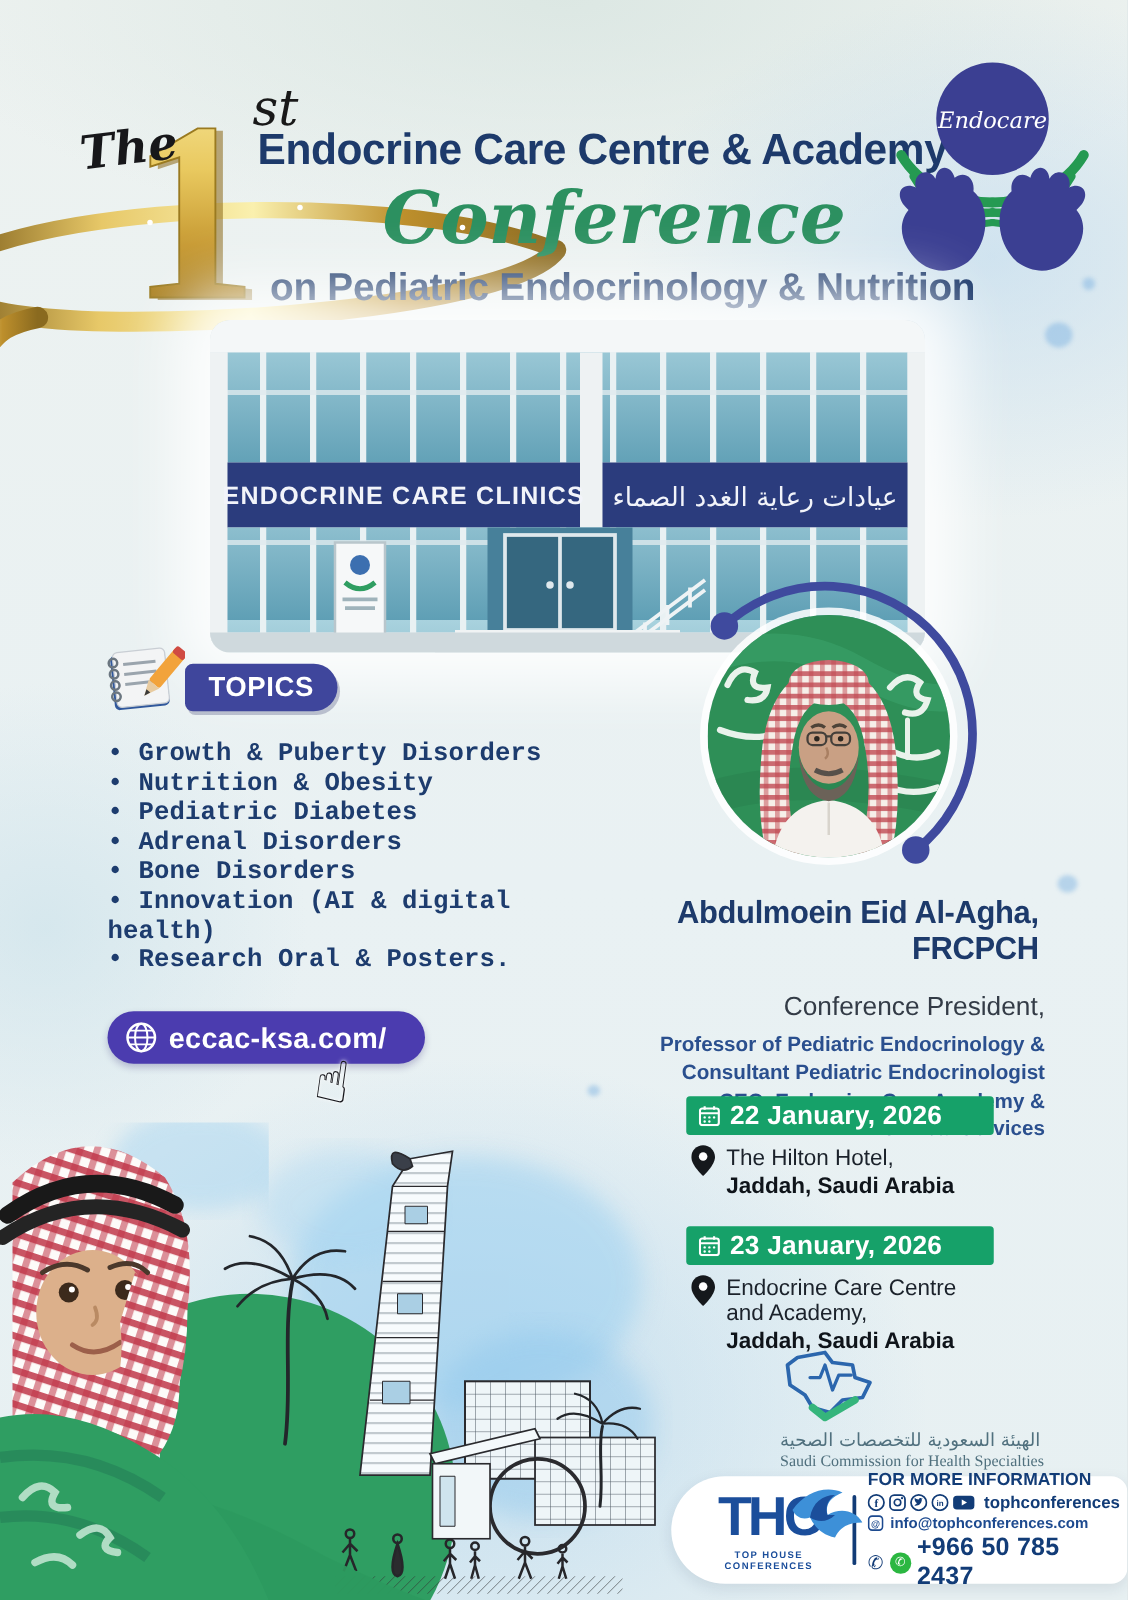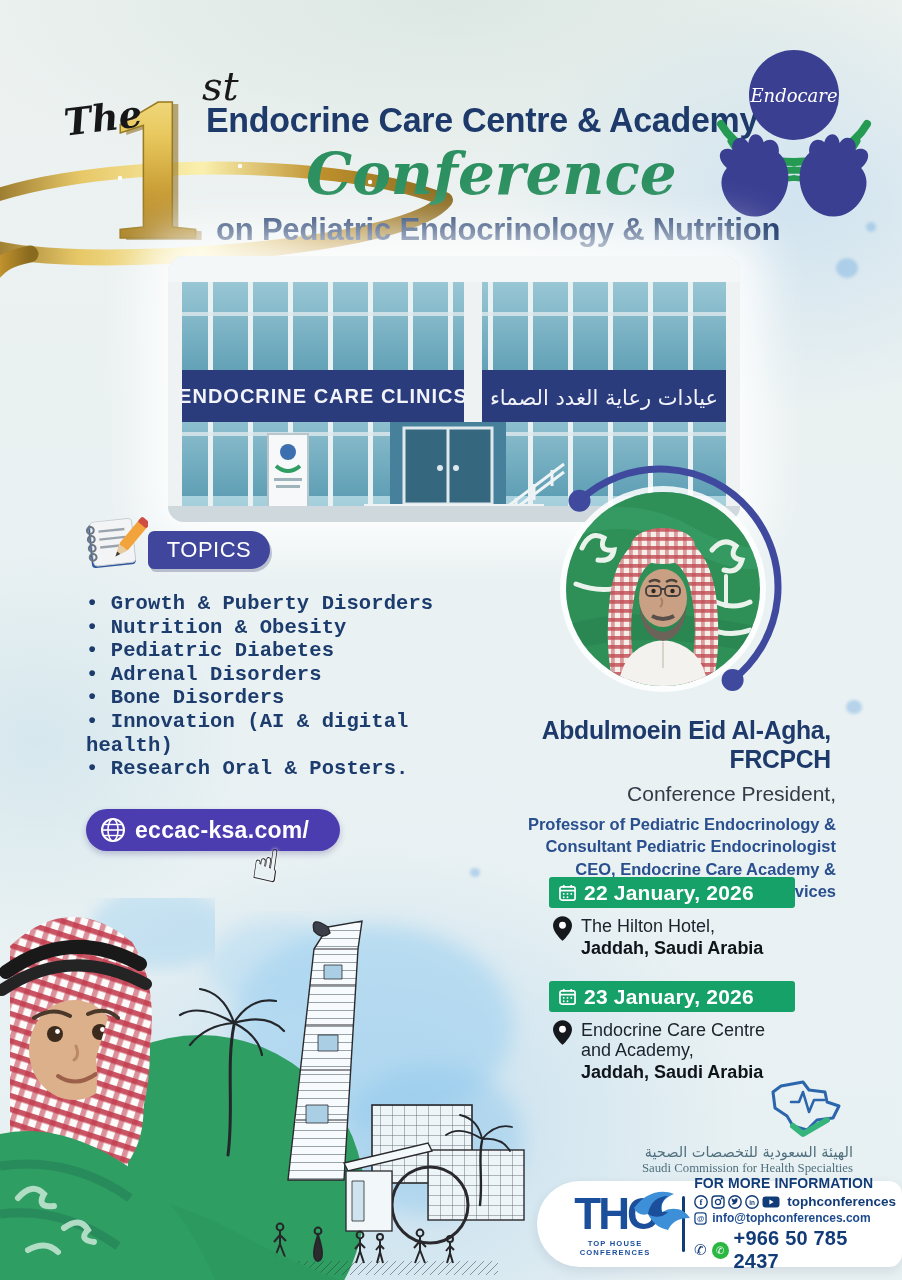--- a/index.html
+++ b/index.html
@@ -27,27 +27,27 @@
   
   .building{left:168px;top:256px;width:572px;height:266px;border-radius:16px;
     box-shadow:0 0 46px 26px rgba(255,255,255,.85), inset 0 0 0 0 #fff;}
   .building svg{border-radius:16px;display:block;}
 
   
   .portrait{left:566px;top:492px;width:194px;height:194px;border-radius:50%;overflow:hidden;
     box-shadow:0 0 0 6px rgba(255,255,255,.85);}
   .president{left:496px;top:716px;width:340px;text-align:right;}
   .p-name{font-size:25.5px;font-weight:800;color:#1d3a6b;letter-spacing:-.3px;transform:scaleX(.97);}
-  .p-role{font-size:21px;font-weight:500;color:#333b46;margin-top:8px;}
+  .p-role{font-size:21px;font-weight:500;color:#333b46;margin-top:20px;}
   .p-bio{font-size:16.5px;font-weight:600;color:#2a4f8e;margin-top:7px;line-height:1.36;white-space:pre-line;}
 
   
   .topics-banner{left:148px;top:531px;width:122px;height:38px;background:#3f469c;
     border-radius:8px 24px 24px 8px;display:flex;align-items:center;justify-content:center;
-    color:#fff;font-size:22px;font-weight:400;letter-spacing:.5px;
+    color:#fff;font-size:22px;font-weight:700;letter-spacing:.5px;
     box-shadow:2px 3px 0 rgba(30,35,90,.25);}
   .topics-list{left:86px;top:592px;width:420px;list-style:none;margin:0;padding:0;}
   .topics-list li{font-size:20.5px;font-weight:800;color:#1d3c6e;line-height:23.6px;letter-spacing:.1px;font-family:Liberation Mono, monospace;}
   .topics-list li::before{content:"• ";}
 
   
   .url-pill{left:86px;top:809px;width:254px;height:42px;background:#4b3caf;border-radius:22px;
     display:flex;align-items:center;gap:9px;padding:0 14px;box-sizing:border-box;
     box-shadow:0 3px 6px rgba(40,30,110,.25);cursor:pointer;}
   .url-text{color:#fff;font-size:23px;font-weight:600;letter-spacing:.3px;}
@@ -59,21 +59,21 @@
   .badge{width:246px;height:31px;background:#16a169;border-radius:3px;display:flex;align-items:center;
     gap:8px;padding:0 10px;box-sizing:border-box;}
   .badge .d{color:#fff;font-size:21px;font-weight:800;letter-spacing:.2px;}
   .venue-row{display:flex;margin:8px 0 0 4px;}
   .venue-txt{margin-left:9px;}
   .venue{font-size:18px;font-weight:500;color:#1b222b;line-height:1.12;white-space:pre-line;}
   .city{font-size:18px;font-weight:800;color:#0f141a;margin-top:2px;}
   .ev2{margin-top:22px;}
 
   
-  .scfhs{left:583px;top:1080px;width:270px;text-align:right;}
+  .scfhs{left:624px;top:1080px;width:270px;text-align:left;}
   .scfhs .ar{font-size:14.5px;color:#50707e;margin-top:2px;}
   .scfhs .en{font-size:12.8px;color:#50707e;margin-top:1px;font-family:"Liberation Serif",serif;}
   .ar{font-family:"DejaVu Sans",sans-serif;direction:rtl;}
 
   
   .footer-pill{left:537px;top:1181px;width:365px;height:86px;background:#fff;
     border-radius:46px 14px 14px 46px;display:flex;align-items:center;gap:9px;
     padding:0 6px 0 20px;box-sizing:border-box;box-shadow:0 4px 12px rgba(20,40,80,.10);}
   .thc{width:150px;text-align:center;}
   .thc-row{position:relative;display:inline-block;}

